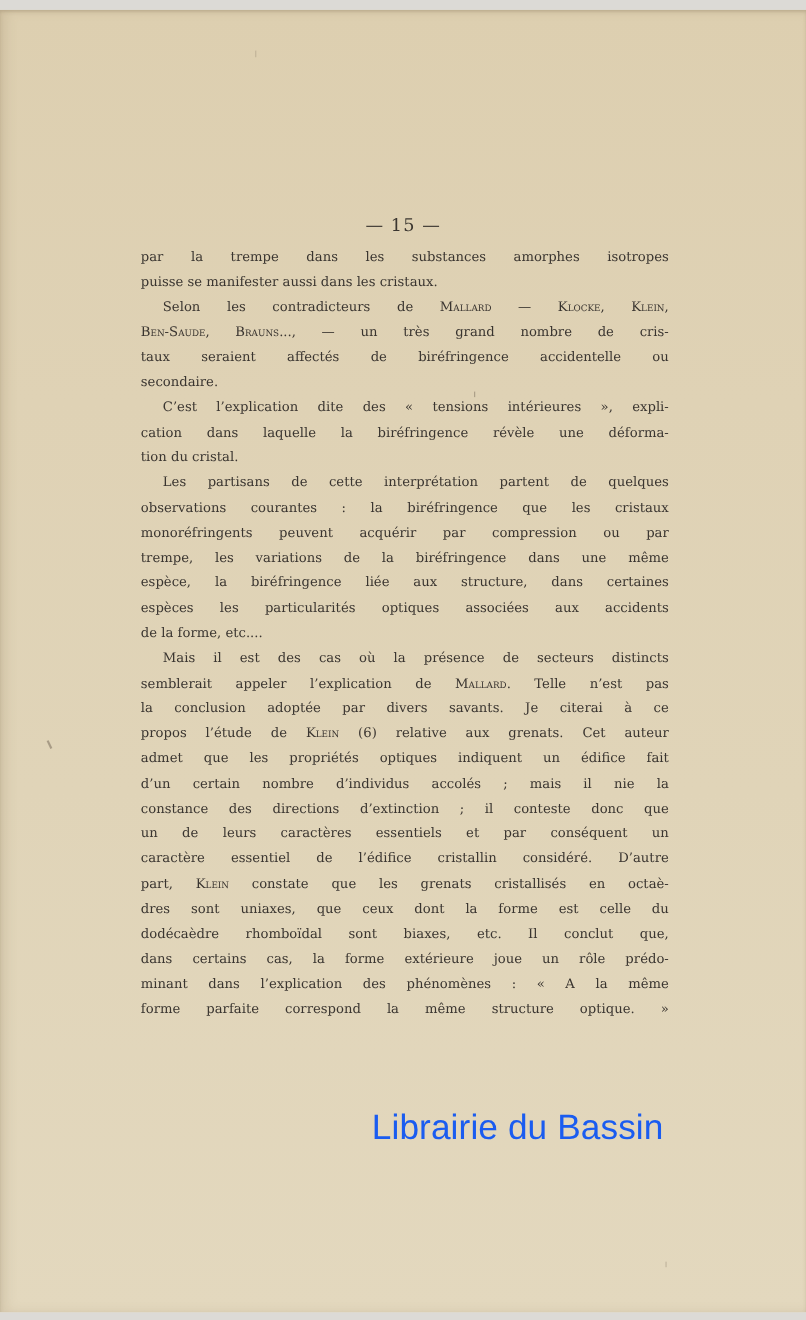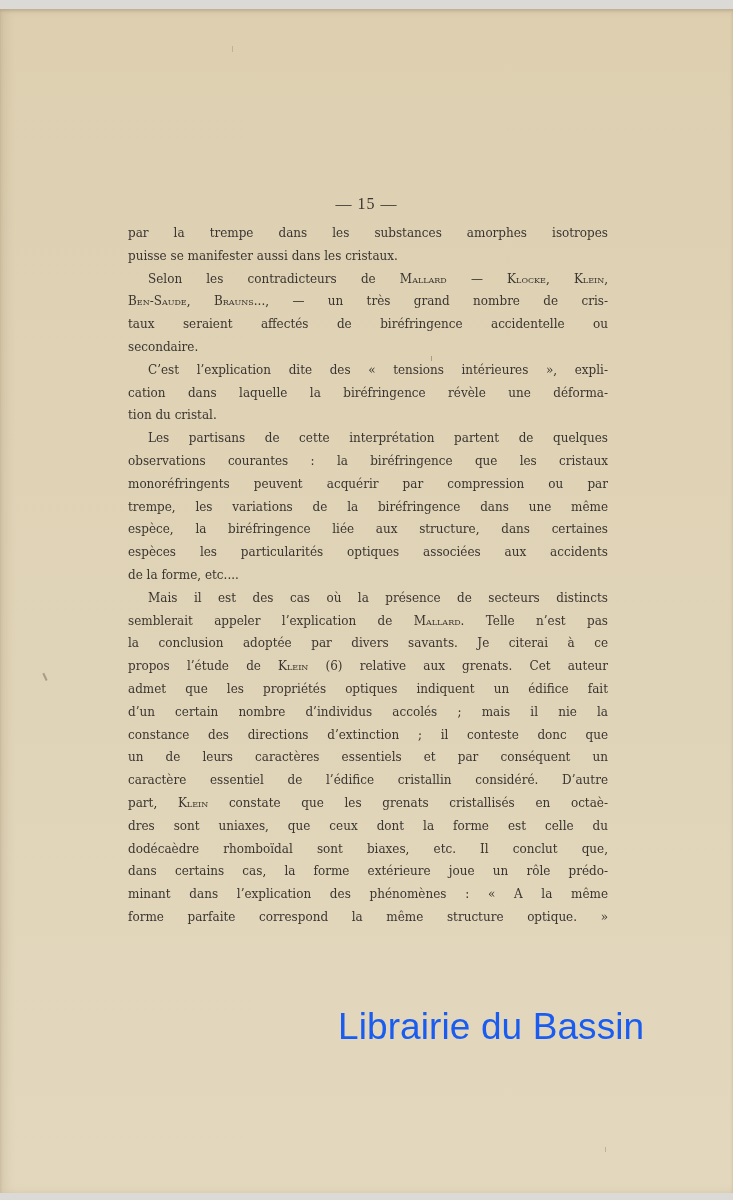--- a/index.html
+++ b/index.html
@@ -25,21 +25,20 @@
   }
   .page-number {
     position: absolute;
     top: 186px;
     left: 0;
     width: 733px;
     text-align: center;
     font-size: 16px;
     color: #3b3630;
     letter-spacing: 1px;
-    font-family: Liberation Serif, serif;
   }
   .text-block {
     position: absolute;
     left: 128px;
     top: 213px;
     width: 480px;
     color: #3a3530;
     font-size: 12px;
   }
   .line {
@@ -57,21 +56,21 @@
     padding-left: 20px;
   }
   .sc {
     font-variant: small-caps;
   }
   .watermark {
     position: absolute;
     left: 338px;
     top: 997px;
     font-family: "Liberation Sans", "DejaVu Sans", sans-serif;
-    font-size: 37px;
+    font-size: 32px;
     color: #1a5cf0;
     white-space: nowrap;
     letter-spacing: 0.1px;
   }
   .speck {
     position: absolute;
     background: #7a6e5c;
     opacity: 0.55;
   }
 </style>

